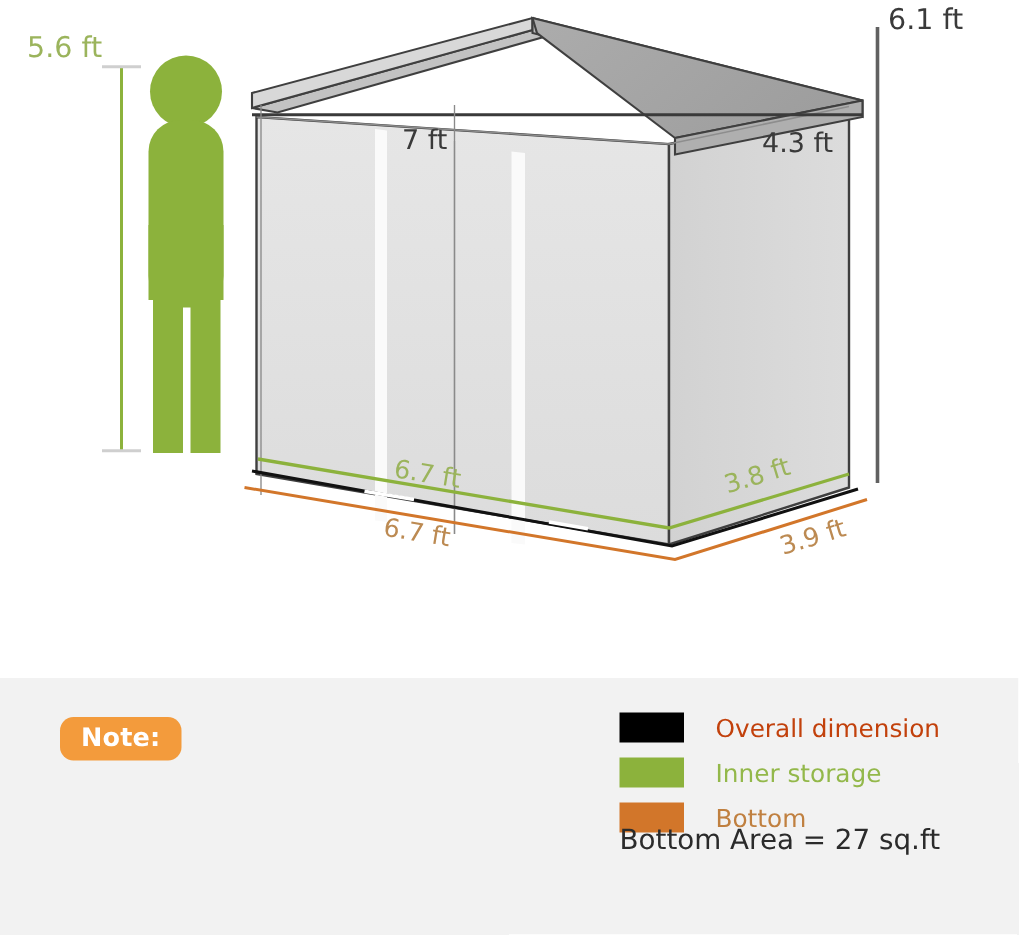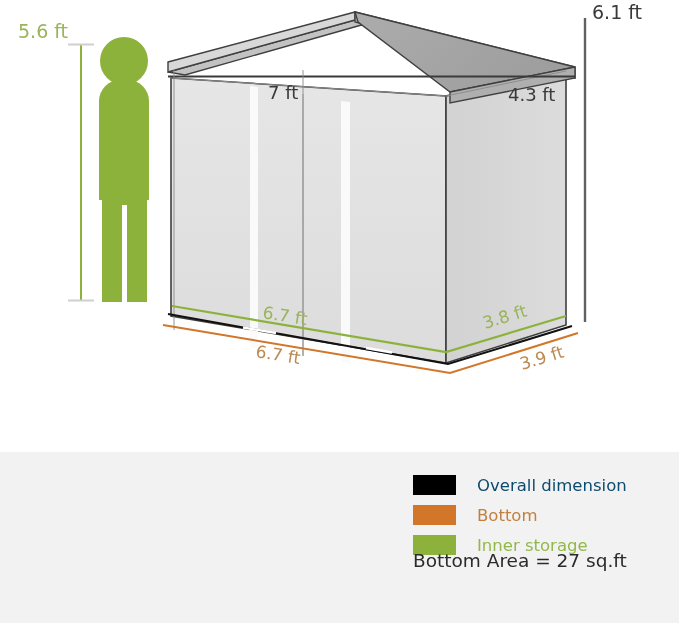--- a/index.html
+++ b/index.html
@@ -29,21 +29,21 @@
   .note-body{
     position:absolute;left:38px;top:512px;width:330px;
     color:#4b4b4b;font-size:17.5px;line-height:25px;
     font-family:"DejaVu Sans", sans-serif;
   }
 
   .legend{position:absolute;left:413px;top:470px;}
   .legend-row{display:flex;align-items:center;height:30px;}
   .swatch{width:43px;height:20px;display:inline-block;}
   .legend-label{margin-left:21px;font-size:16.5px;font-family:"DejaVu Sans", sans-serif;}
-  .lg-overall{color:#0c4a6e;}
+  .lg-overall{color:#c2410c;}
   .lg-bottom{color:#C08040;}
   .lg-inner{color:#93B84A;}
   .area-text{
     position:absolute;left:413px;top:550px;
     font-size:18.5px;color:#2b2b2b;
     font-family:"DejaVu Sans", sans-serif;
   }
 
   .dim{font-family:"DejaVu Sans", sans-serif;}
   text{dominant-baseline:auto;}
@@ -147,36 +147,37 @@
 
       <text x="485" y="329" font-size="17" fill="#9BB45C" class="dim" transform="rotate(-17 485 329)">3.8 ft</text>
 
       <text x="522" y="370" font-size="17" fill="#BC8A52" class="dim" transform="rotate(-17 522 370)">3.9 ft</text>
 
     </svg>
   </div>
 
   <div id="info"></div>
 
+  <div class="note-badge">Note:</div>
 
 
   <div class="legend">
 
     <div class="legend-row">
       <span class="swatch" style="background:#000000;"></span>
       <span class="legend-label lg-overall">Overall dimension</span>
     </div>
 
     <div class="legend-row">
-      <span class="swatch" style="background:#D2762A;"></span>
-      <span class="legend-label lg-bottom">Bottom</span>
+      <span class="swatch" style="background:#8CB23C;"></span>
+      <span class="legend-label lg-inner">Inner storage</span>
     </div>
 
     <div class="legend-row">
-      <span class="swatch" style="background:#8CB23C;"></span>
-      <span class="legend-label lg-inner">Inner storage</span>
+      <span class="swatch" style="background:#D2762A;"></span>
+      <span class="legend-label lg-bottom">Bottom</span>
     </div>
 
   </div>
 
   <div class="area-text">Bottom Area = 27 sq.ft</div>
 
 </div>
 
 </body></html>

